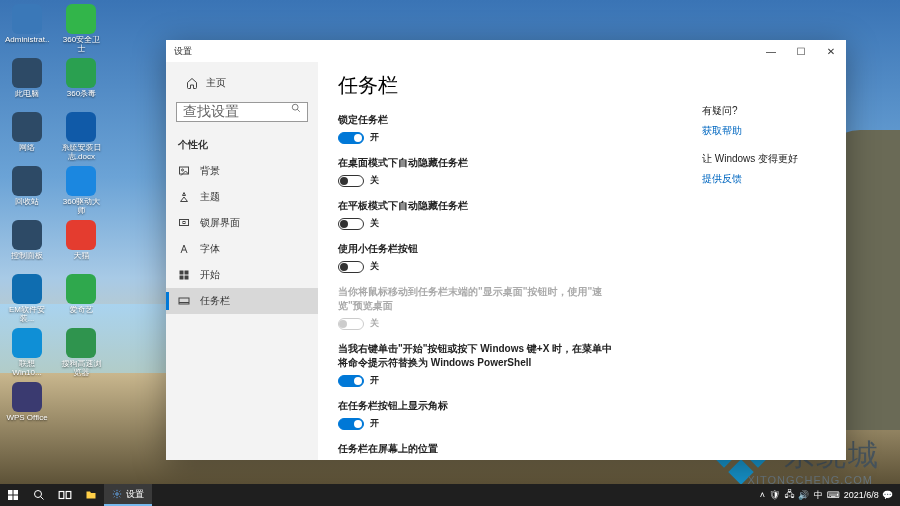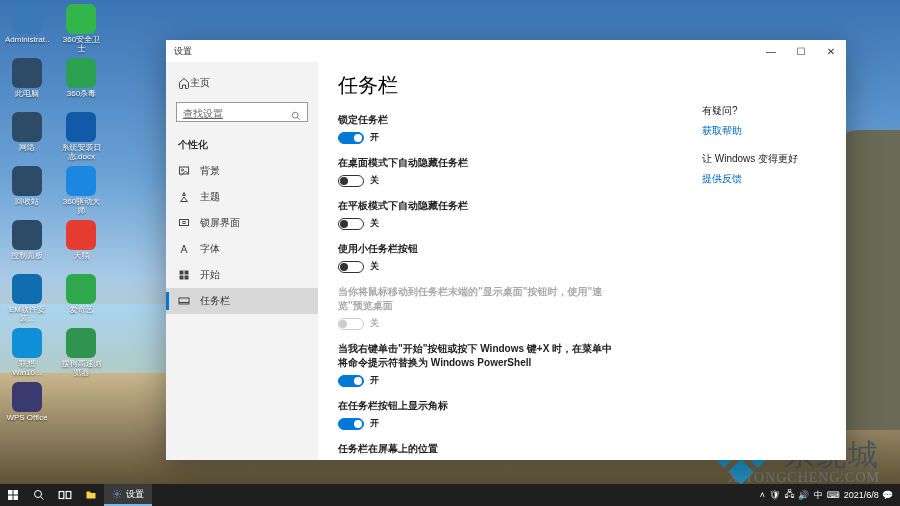--- a/index.html
+++ b/index.html
@@ -19,21 +19,21 @@
 .dicon { width:46px; height:52px; display:flex; flex-direction:column; align-items:center; justify-content:flex-start; margin-bottom:2px; cursor:pointer;}
 .dicon .ibox { width:30px; height:30px; border-radius:6px; display:flex; align-items:center; justify-content:center; font-size:18px;}
 .dicon .ilabel { color:#fff; font-size:8px; text-align:center; text-shadow:0 1px 2px rgba(0,0,0,.7); line-height:1.1; margin-top:2px; max-width:44px; overflow:hidden;}
 .col { display:inline-block; vertical-align:top; margin-right:4px;}
 
 
 #watermark { position:absolute; right:20px; bottom:30px; display:flex; align-items:center; opacity:.9;}
 #watermark .dgrid { display:grid; grid-template-columns:18px 18px; grid-template-rows:18px 18px; gap:6px; transform:rotate(45deg); margin-right:22px;}
 #watermark .dgrid div{background:#0e98d8;}
 #watermark .wtext { color:#43525e; font-size:30px; font-weight:400; letter-spacing:2px;}
-#watermark .wsub { color:#6a7a86; font-size:14px; letter-spacing:1px; position:absolute; right:0; bottom:-10px;font-family:Liberation Serif, serif;}
+#watermark .wsub { color:#6a7a86; font-size:11px; letter-spacing:1px; position:absolute; right:7px; bottom:-10px;}
 
 
 #taskbar { position:absolute; left:0; right:0; bottom:0; height:22px; background:#1f1f1f; display:flex; align-items:center; color:#fff; font-size:9px;}
 #taskbar .tbtn { height:22px; min-width:26px; display:flex; align-items:center; justify-content:center; padding:0 4px; cursor:pointer;}
 #taskbar .task-item { background:#3a3a3a; padding:0 8px; height:22px; display:flex; align-items:center; gap:4px; border-bottom:2px solid #76b9ed;}
 #taskbar .spacer{flex:1;}
 #taskbar .tray{display:flex; align-items:center; gap:4px; padding:0 6px;}
 
 
 #settings {
@@ -41,22 +41,22 @@
   background:#fff; box-shadow:0 6px 30px rgba(0,0,0,.35); display:flex; flex-direction:column;
 }
 #titlebar { height:22px; display:flex; align-items:center; padding-left:8px; font-size:9px; color:#333;}
 #titlebar .spacer{flex:1;}
 #titlebar .wbtn{width:30px; height:22px; display:flex; align-items:center; justify-content:center; cursor:pointer; font-size:10px;}
 
 #settings-body { flex:1; display:flex; overflow:hidden;}
 
 
 #sidebar { width:152px; background:#f3f3f3; padding:8px 0; display:flex; flex-direction:column; font-size:10px; color:#333;}
-#sidebar .home { display:flex; align-items:center; padding:6px 12px; cursor:pointer;}
-#sidebar .search { margin:6px 10px; height:20px; border:1px solid #999; background:#fff; display:flex; align-items:flex-end; padding:0 6px; font-size:10px; color:#666;text-decoration:underline;}
+#sidebar .home { display:flex; align-items:center; gap:8px; padding:6px 20px; cursor:pointer;}
+#sidebar .search { margin:6px 10px; height:20px; border:1px solid #999; background:#fff; display:flex; align-items:flex-start; padding:0 6px; font-size:14px; color:#666;}
 #sidebar .search .sicon{margin-left:auto; color:#666;}
 #sidebar .section-label { padding:10px 12px 6px; font-size:10px; font-weight:700; color:#333;}
 #sidebar .nav-item { display:flex; align-items:center; gap:10px; padding:6px 12px; cursor:pointer; position:relative;}
 #sidebar .nav-item.active{background:#d8d8d8;}
 #sidebar .nav-item.active::before{content:""; position:absolute; left:0; top:4px; bottom:4px; width:3px; background:#0078d7;}
 #sidebar .nav-item .nicon{width:12px; display:flex; justify-content:center; color:#444;}
 
 
 #content { flex:1; padding:10px 20px 10px 20px; overflow-y:auto; font-size:10px; color:#222; position:relative;}
 #content h1 { font-size:20px; font-weight:400; margin-bottom:14px; color:#000;}

